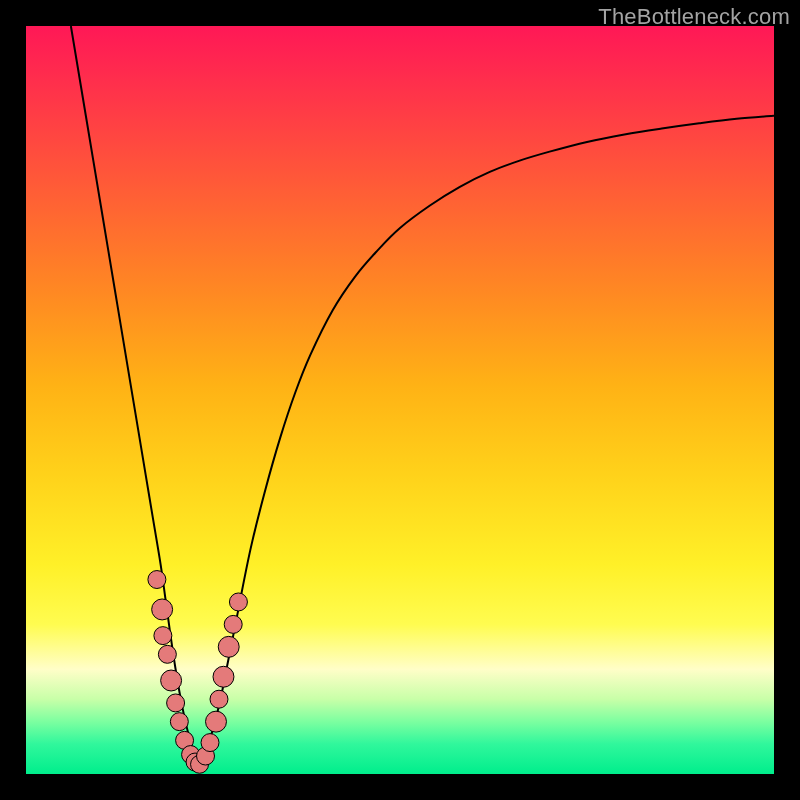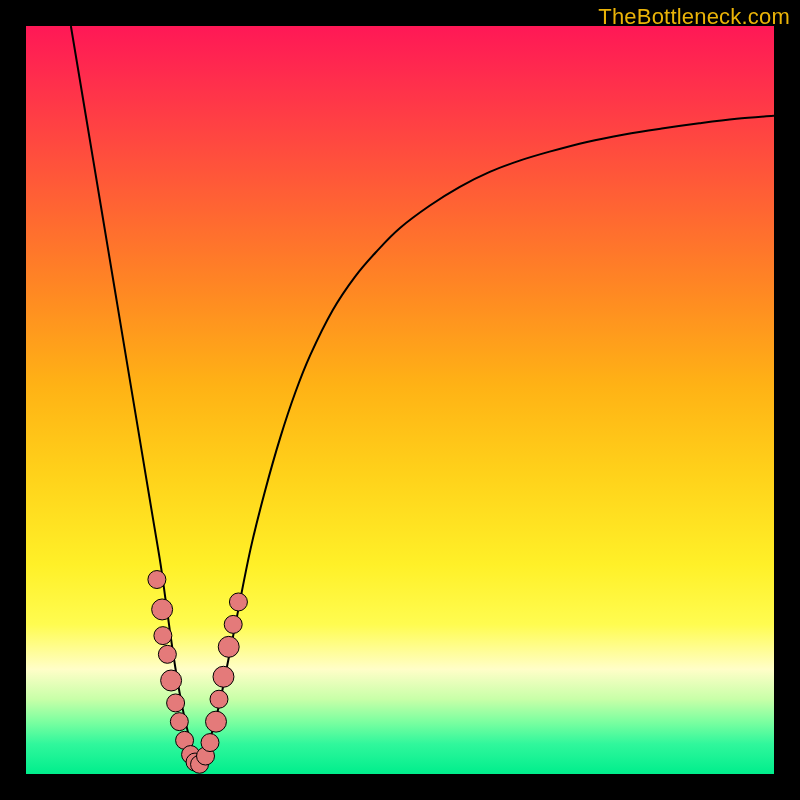--- a/index.html
+++ b/index.html
@@ -48,21 +48,21 @@
       #c8ffa8 90%,
       #7cffa0 93%,
       #30f79c 96%,
       #00ee8c 100%
     );
   }
   .watermark {
     position: absolute;
     top: 4px;
     right: 10px;
-    color: #eab308;
+    color: #a3a3a3;
     font-size: 22px;
     font-weight: 500;
     letter-spacing: 0.2px;
     z-index: 5;
   }
   svg.overlay {
     position: absolute;
     left: 0;
     top: 0;
     width: 748px;

